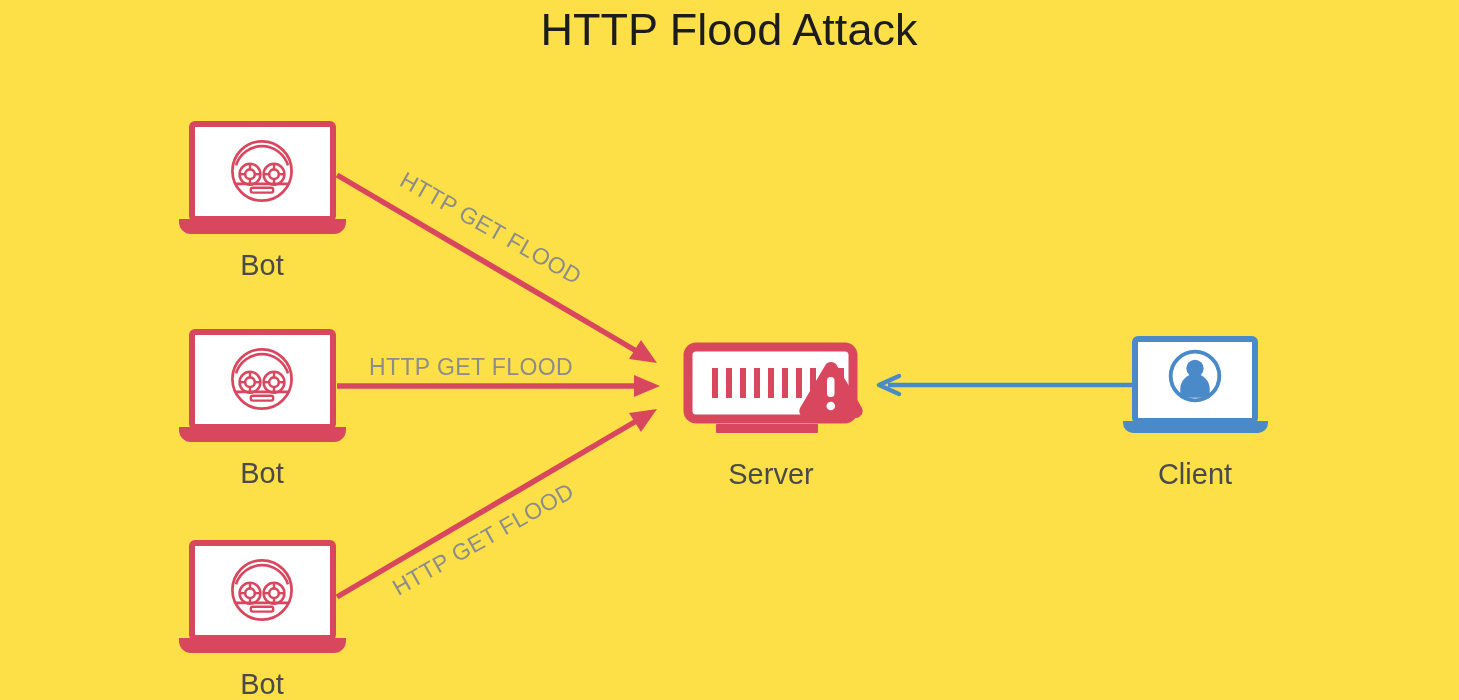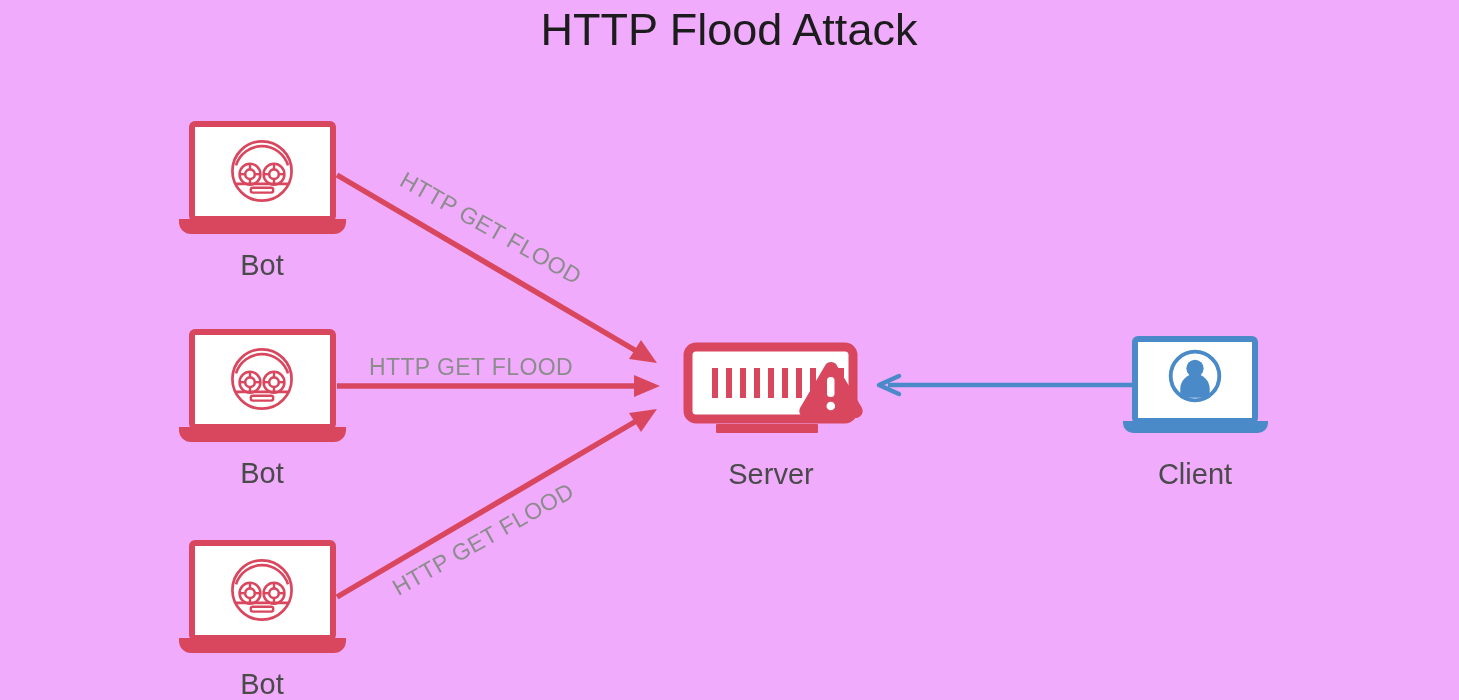--- a/index.html
+++ b/index.html
@@ -13,21 +13,21 @@
     height: 700px;
     overflow: hidden;
     font-family: "Liberation Sans", sans-serif;
     position: relative;
   }
   #stage {
     position: absolute;
     left: 0; top: 0;
     width: 1459px;
     height: 700px;
-    background: #f0abfc;
+    background: #fde047;
   }
   .diagram-svg {
     position: absolute;
     left: 0; top: 0;
     width: 1459px;
     height: 700px;
     display: block;
   }
   .title-text {
     font-family: "Liberation Sans", sans-serif;

